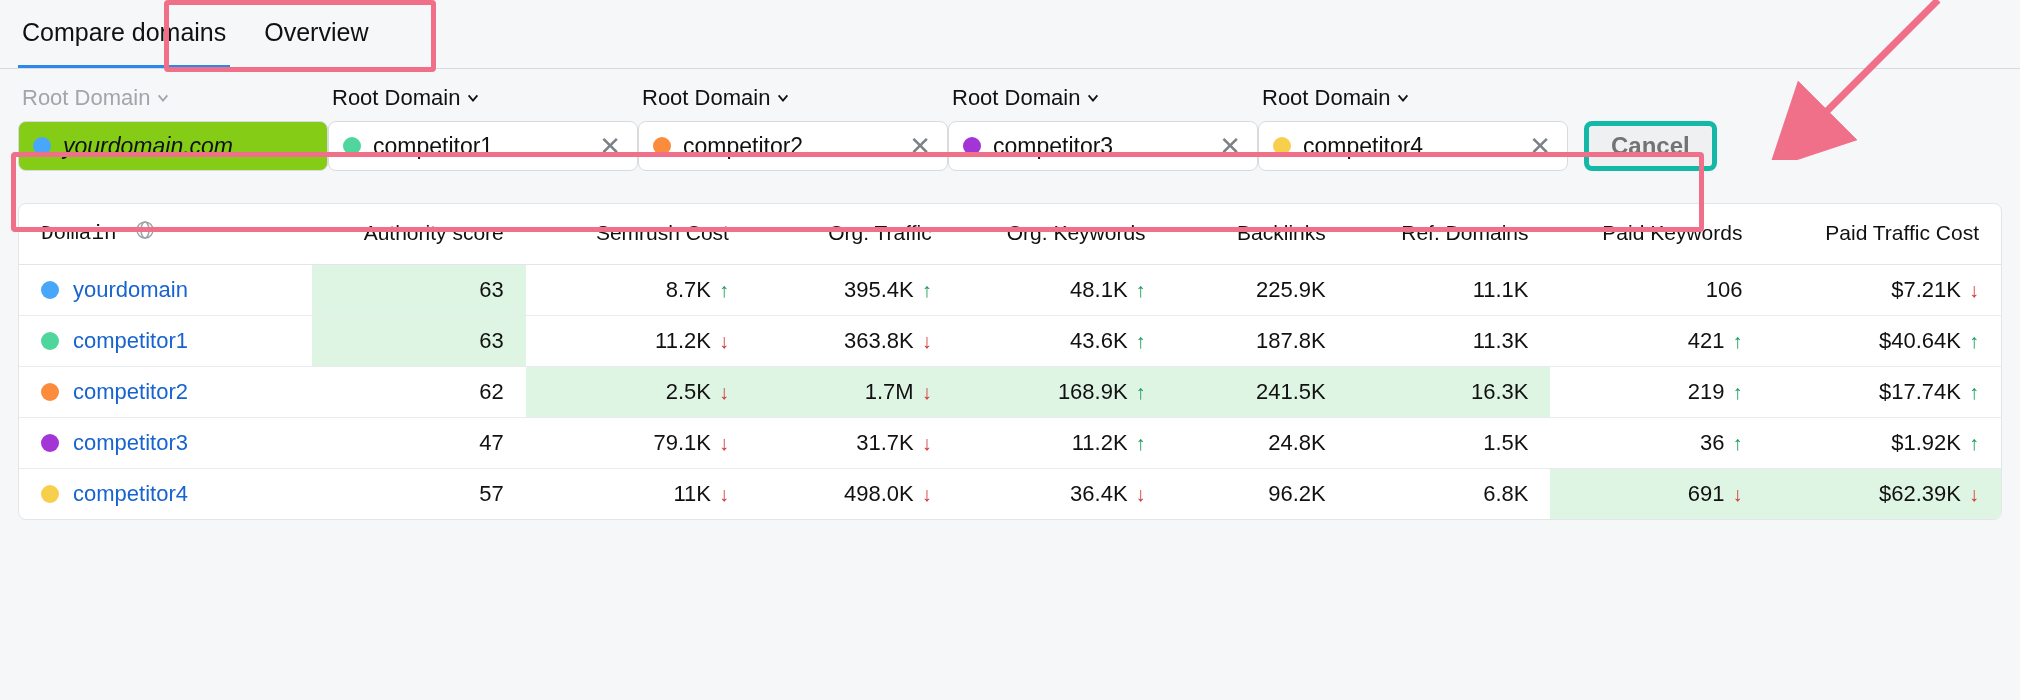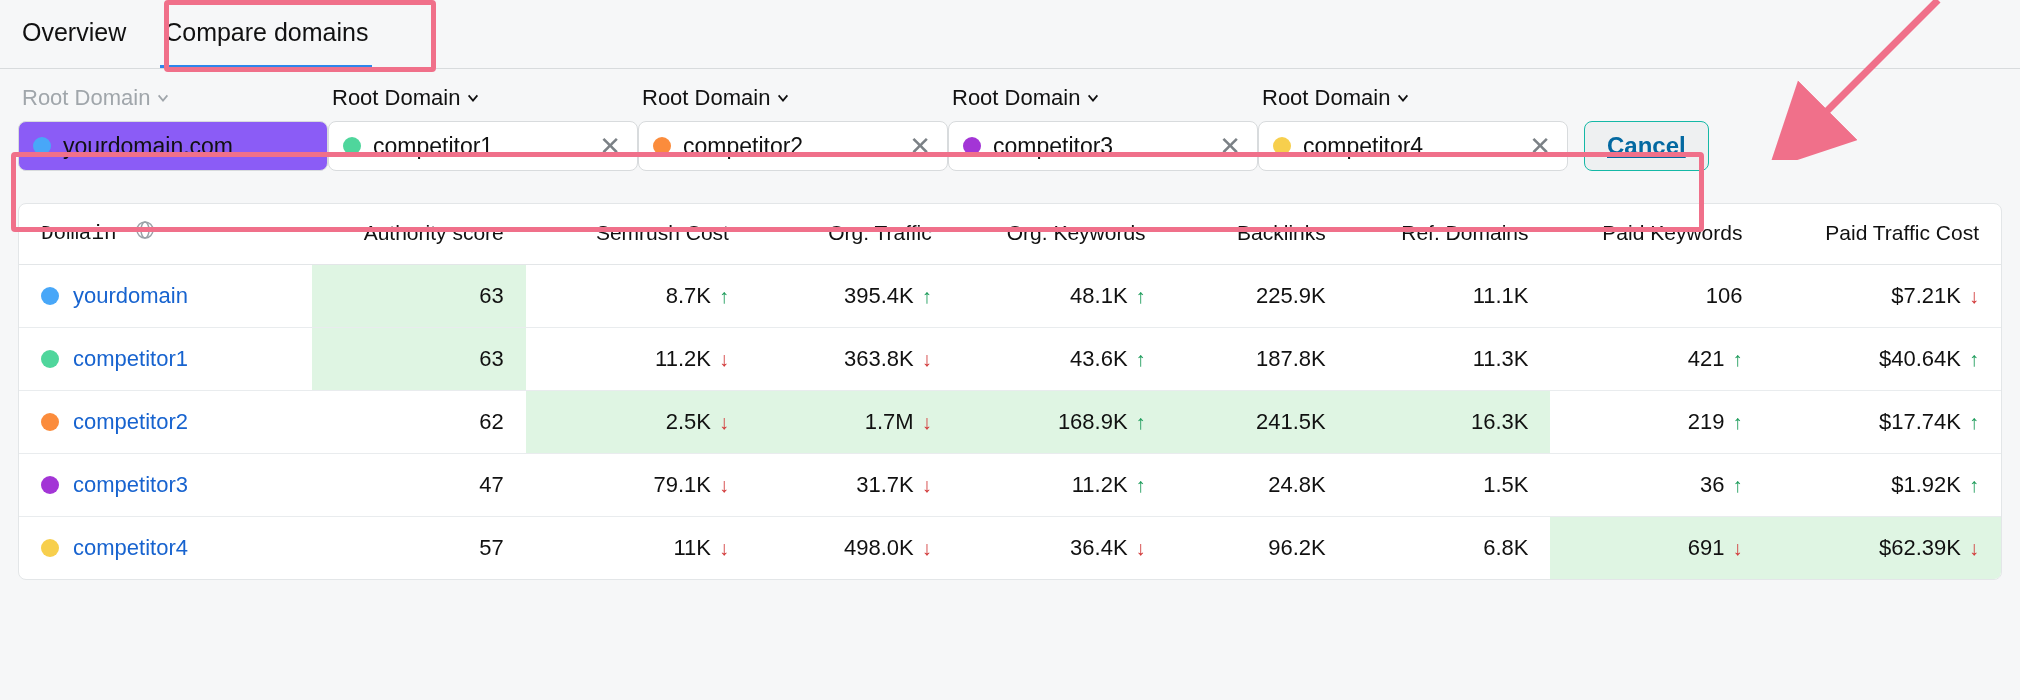--- a/index.html
+++ b/index.html
@@ -73,21 +73,21 @@
     display: flex;
     align-items: center;
     gap: 12px;
     height: 50px;
     padding: 0 14px;
     border: 1px solid #d8dbdd;
     border-radius: 8px;
     background: #fff;
     min-width: 310px;
   }
-  .chip.own { background: #8b5cf6; }
+  .chip.own { background: #84cc16; font-style: italic; }
   .dot {
     width: 18px; height: 18px; border-radius: 50%;
     flex-shrink: 0;
   }
   .dot.blue   { background:#48a7f8; }
   .dot.green  { background:#4fd69c; }
   .dot.orange { background:#fb8c3c; }
   .dot.purple { background:#a335d6; }
   .dot.yellow { background:#f7cf4d; }
 
@@ -109,21 +109,21 @@
     padding: 0 22px;
     border-radius: 8px;
     font-size: 24px;
     font-weight: 600;
     cursor: pointer;
     display: inline-flex;
     align-items: center;
     border: 1px solid transparent;
   }
   .btn.primary { background:#27a07a; color:#fff; border: 3px solid #1f8866; }
-  .btn.secondary { background:#eef0f1; color:#0369a1; border:1px solid #14b8a6;text-decoration:underline; }
+  .btn.secondary { background:#eef0f1; color:#737373; border:5px solid #14b8a6; }
 
   
   .table-wrap {
     margin: 32px 18px 0 18px;
     background: #fff;
     border: 1px solid #e3e6e8;
     border-radius: 8px;
     overflow: hidden;
   }
   table { width: 100%; border-collapse: collapse; }
@@ -134,21 +134,21 @@
     text-align: right;
     padding: 16px 22px 18px 22px;
     border-bottom: 1px solid #e3e6e8;
   }
   thead th.left { text-align: left; font-family: Liberation Mono, monospace; }
   .globe-ic { display:inline-block; vertical-align:middle; margin-left:6px; }
 
   tbody tr { border-top: 1px solid #e9ecee; }
   tbody tr:first-child { border-top: none; }
   tbody td {
-    padding: 18px 22px;
+    padding: 12px 22px;
     text-align: right;
     font-size: 22px;
     color:#111;
     white-space: nowrap;
   }
   tbody td.left { text-align:left; }
   td.best { background:#dff5e3; }
   .domain-cell {
     display:flex; align-items:center; gap:14px;
   }
@@ -165,22 +165,22 @@
   col.c4{width:190px}
   col.c5{width:160px}
   col.c6{width:180px}
   col.c7{width:190px}
   col.c8{width:210px}
 </style>
 </head>
 <body>
 
 <div class="tabs">
+  <div class="tab active">Compare domains</div>
   <div class="tab">Overview</div>
-  <div class="tab active">Compare domains</div>
 </div>
 
 <div class="annot-box" style="left:164px; top:0px; width:272px; height:72px;"></div>
 
 <div class="selectors">
   <div class="sel-col">
     <div class="root-lbl disabled">
       <span>Root Domain</span>
       <svg class="chev" viewBox="0 0 16 16">
           <path d="M3 5 L8 11 L13 5"></path>

